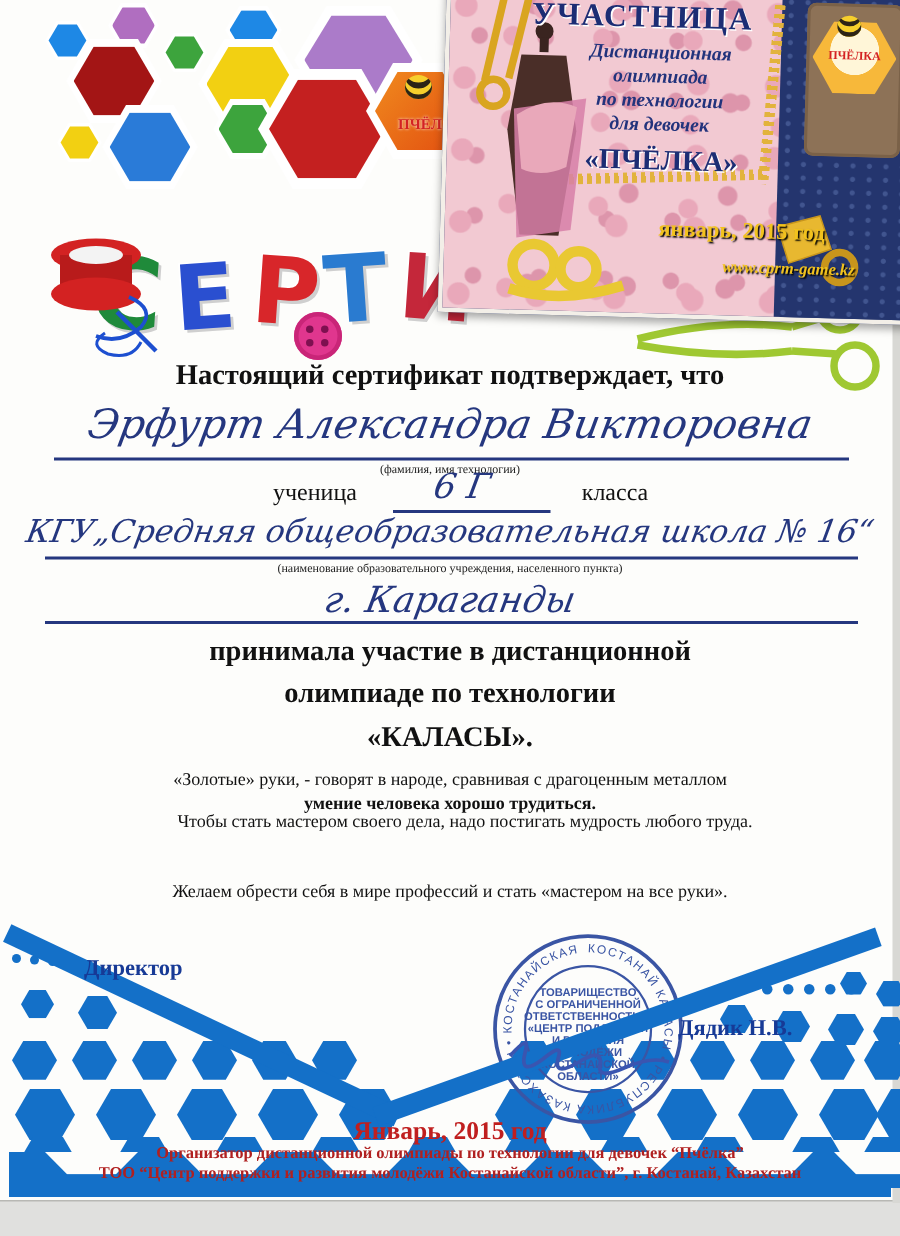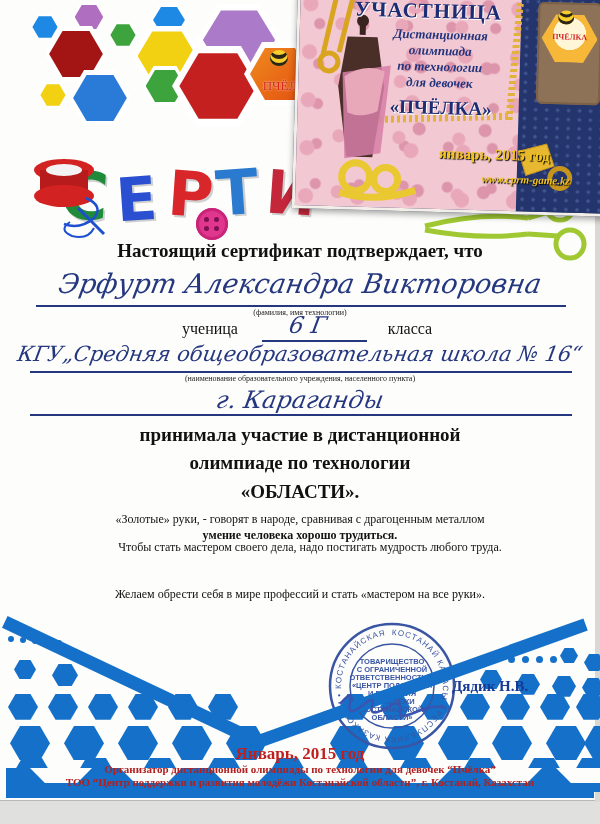--- a/index.html
+++ b/index.html
@@ -53,21 +53,21 @@
 
   
   .mini-logo{position:absolute;left:244px;top:24px;width:70px;height:110px;z-index:25;}
   .mini-hex-outer{position:absolute;left:0;top:18px;width:72px;height:64px;
      clip-path:polygon(25% 0,75% 0,100% 50%,75% 100%,25% 100%,0 50%);background:#fff;
      filter:drop-shadow(1px 2px 2px rgba(0,0,0,.3));}
   .mini-hex-inner{position:absolute;left:6px;top:24px;width:60px;height:52px;
      clip-path:polygon(25% 0,75% 0,100% 50%,75% 100%,25% 100%,0 50%);
      background:linear-gradient(135deg,#f08a1e,#e24e10);}
   .mini-logo-txt{position:absolute;left:2px;top:54px;width:68px;text-align:center;
-     font-weight:normal;font-size:13px;color:#d42222;text-shadow:0 0 2px #fff;}
+     font-weight:bold;font-size:10px;color:#d42222;text-shadow:0 0 2px #fff;}
   .mini-bee{position:absolute;left:26px;top:26px;width:18px;height:16px;background:#f6cf2c;border-radius:50%;
      box-shadow:inset 0 -3px 0 #2c2416, inset 0 -7px 0 #f6cf2c, inset 0 -11px 0 #2c2416;}
 
   
   .letters{position:absolute;left:0;top:0;z-index:10;}
   .tletter{position:absolute;font-family:"DejaVu Sans", sans-serif;font-weight:bold;
      text-shadow:2px 2px 0 #cfcfcf, -1px -1px 0 #fff;}
   
   .spool{position:absolute;left:26px;top:148px;z-index:11;}
   
@@ -277,21 +277,21 @@
 <div class="cline hand" style="top:342px;font-size:21px;">КГУ„Средняя общеобразовательная школа № 16“</div>
 <div class="rule" style="left:30px;top:371px;width:542px;"></div>
 <div class="caption" style="top:374px;">(наименование образовательного учреждения, населенного пункта)</div>
 
 <div class="cline hand" style="top:386px;font-size:24px;">г. Караганды</div>
 <div class="rule" style="left:30px;top:414px;width:542px;"></div>
 
 <div id="statement">
     <div class="cline bold19" style="top: 424px;">принимала участие в дистанционной</div>
     <div class="cline bold19" style="top: 452px;">олимпиаде по технологии</div>
-    <div class="cline bold19" style="top: 481px;">«ОБЛАСТИ».</div>
+    <div class="cline bold19" style="top: 481px;">«КАЛАСЫ».</div>
   </div>
 <div id="quote">
     <div class="cline quote" style="top: 512px;">«Золотые» руки, - говорят в народе, сравнивая с драгоценным металлом</div>
     <div class="cline quote" style="top: 528px; font-weight: bold;">умение человека хорошо трудиться.</div>
     <div class="cline quote" style="top: 540px; padding-left: 10px;">Чтобы стать мастером своего дела, надо постигать мудрость любого труда.</div>
     <div class="cline quote" style="top: 587px;">Желаем обрести себя в мире профессий и стать «мастером на все руки».</div>
   </div>
 
 <div class="env" id="envDeco">
     <div class="bdot" style="left: 8px; top: 28px; width: 6px; height: 6px;"></div>
@@ -371,20 +371,21 @@
     </text>
     <text x="66" y="44" text-anchor="middle" font-size="7.5" fill="#3a55a4" font-weight="bold" font-family="Liberation Sans, sans-serif" id="stampInner"><tspan x="66" dy="0">ТОВАРИЩЕСТВО</tspan><tspan x="66" dy="8">С ОГРАНИЧЕННОЙ</tspan><tspan x="66" dy="8">ОТВЕТСТВЕННОСТЬЮ</tspan><tspan x="66" dy="8">«ЦЕНТР ПОДДЕРЖКИ</tspan><tspan x="66" dy="8">И РАЗВИТИЯ</tspan><tspan x="66" dy="8">МОЛОДЁЖИ</tspan><tspan x="66" dy="8">КОСТАНАЙСКОЙ</tspan><tspan x="66" dy="8">ОБЛАСТИ»</tspan></text>
   </svg>
 </div>
 
 <svg class="signature" width="600" height="194" viewBox="0 0 600 194">
   <path d="M340 96 q14 -16 10 -2 q-4 16 12 4 q14 -12 10 0 q-3 12 14 2 q16 -10 14 2 q-2 10 16 2 q18 -8 30 -4" fill="none" stroke="#3a55b0" stroke-width="2.5"></path>
 </svg>
 
 <div class="director" id="directorLines">
+    <div>Директор</div>
   </div>
 <div class="signer">Дядик  Н.В.</div>
 
 <div class="red-date">Январь, 2015 год</div>
 <div class="red-l1">Организатор дистанционной олимпиады по технологии для девочек “Пчёлка”</div>
 <div class="red-l2">ТОО “Центр поддержки и развития молодёжи Костанайской области”, г. Костанай, Казахстан</div>
 
 <div class="scan-bottom"></div>
 <div class="scan-right"></div>
 

